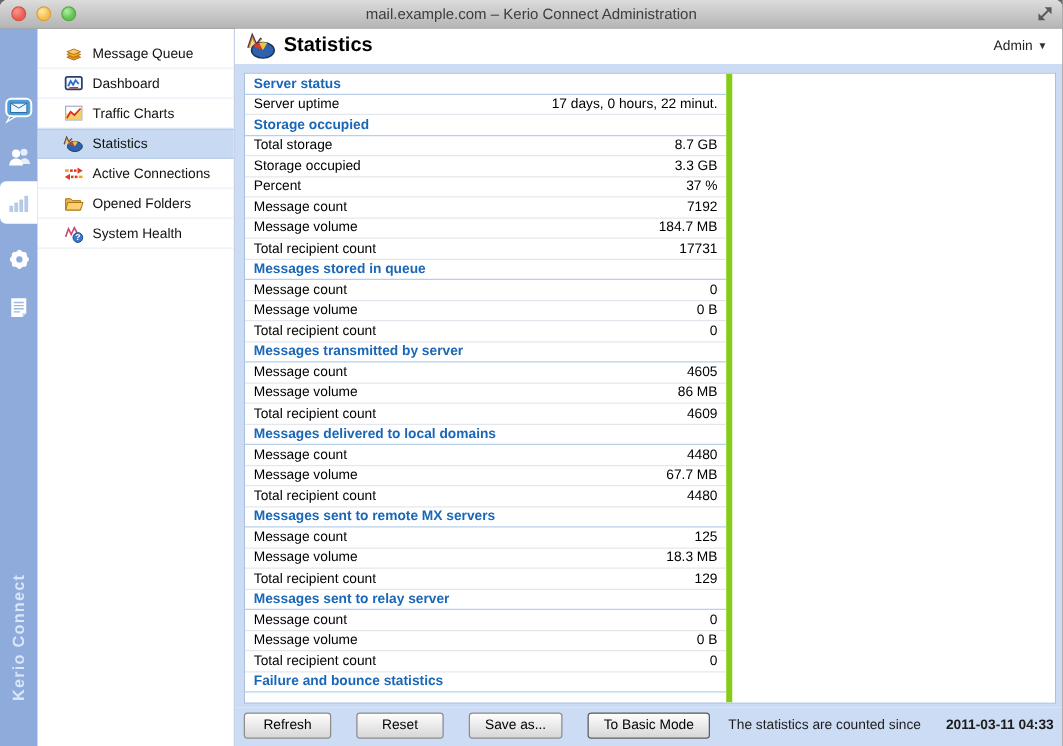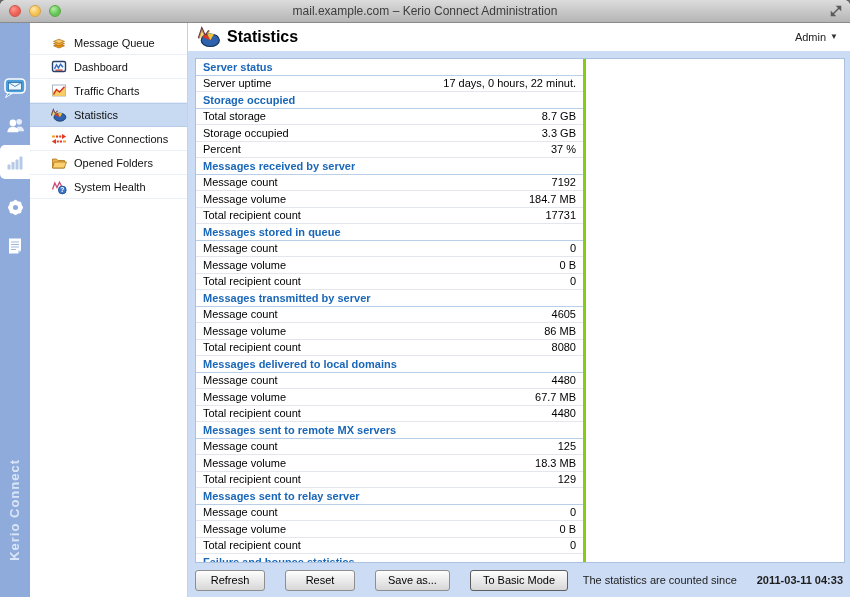--- a/index.html
+++ b/index.html
@@ -34,21 +34,21 @@
   
   .main{flex:1;display:flex;flex-direction:column;min-width:0;}
   .main-header{flex:0 0 28px;height:28px;background:#fff;display:flex;align-items:center;padding:0 8px;position:relative;}
   .hdr-icon{width:26px;height:24px;display:flex;align-items:center;}
   .hdr-title{font-size:16px;font-weight:bold;color:#000;margin-left:5px;}
   .admin{position:absolute;right:12px;top:0;height:28px;display:flex;align-items:center;gap:4px;font-size:11px;color:#222;cursor:pointer;text-align:right;}
   .admin .caret{font-size:8px;color:#333;line-height:1;}
 
   .content{flex:1;background:#ccdcf4;padding:7px 5px 3px 7px;min-height:0;box-sizing:border-box;}
   .stat-table{background:#fff;border:1px solid #a9c0de;height:100%;display:flex;overflow:hidden;box-sizing:border-box;}
-  .col{width:390px;flex:0 0 390px;border-right:3px solid #84cc16;overflow:hidden;box-sizing:border-box;}
+  .col{width:390px;flex:0 0 390px;border-right:5px solid #84cc16;overflow:hidden;box-sizing:border-box;}
   .filler{flex:1;background:#fff;}
   .row{height:16.5px;box-sizing:border-box;display:flex;align-items:center;justify-content:space-between;padding:0 7px;border-bottom:1px solid #e3e7ed;font-size:11px;color:#000;}
   .row.section{color:#1a67b8;font-weight:bold;border-bottom:1px solid #b9cfe9;}
   .row .lbl{white-space:nowrap;overflow:hidden;}
   .row .val{white-space:nowrap;}
 
   
   .footer{flex:0 0 31px;background:#ccdcf4;display:flex;align-items:center;justify-content:space-between;padding:0 7px 3px 7px;box-sizing:border-box;}
   .btns{display:flex;gap:20px;}
   .btn{height:21px;min-width:70px;padding:0 12px;font-family:"Liberation Sans",sans-serif;font-size:11px;color:#000;border:1px solid #8e8e8e;border-radius:3px;background:linear-gradient(#fefefe,#ececec 45%,#d7d7d7);cursor:pointer;}
@@ -262,23 +262,20 @@
                 <span class="val">8.7 GB</span>
               </div>
               <div class="row">
                 <span class="lbl">Storage occupied</span>
                 <span class="val">3.3 GB</span>
               </div>
               <div class="row">
                 <span class="lbl">Percent</span>
                 <span class="val">37 %</span>
               </div>
-              <div class="row section">
-                <span class="lbl">Messages received by server</span>
-              </div>
               <div class="row">
                 <span class="lbl">Message count</span>
                 <span class="val">7192</span>
               </div>
               <div class="row">
                 <span class="lbl">Message volume</span>
                 <span class="val">184.7 MB</span>
               </div>
               <div class="row">
                 <span class="lbl">Total recipient count</span>
@@ -305,21 +302,21 @@
               <div class="row">
                 <span class="lbl">Message count</span>
                 <span class="val">4605</span>
               </div>
               <div class="row">
                 <span class="lbl">Message volume</span>
                 <span class="val">86 MB</span>
               </div>
               <div class="row">
                 <span class="lbl">Total recipient count</span>
-                <span class="val">8080</span>
+                <span class="val">4609</span>
               </div>
               <div class="row section">
                 <span class="lbl">Messages delivered to local domains</span>
               </div>
               <div class="row">
                 <span class="lbl">Message count</span>
                 <span class="val">4480</span>
               </div>
               <div class="row">
                 <span class="lbl">Message volume</span>

